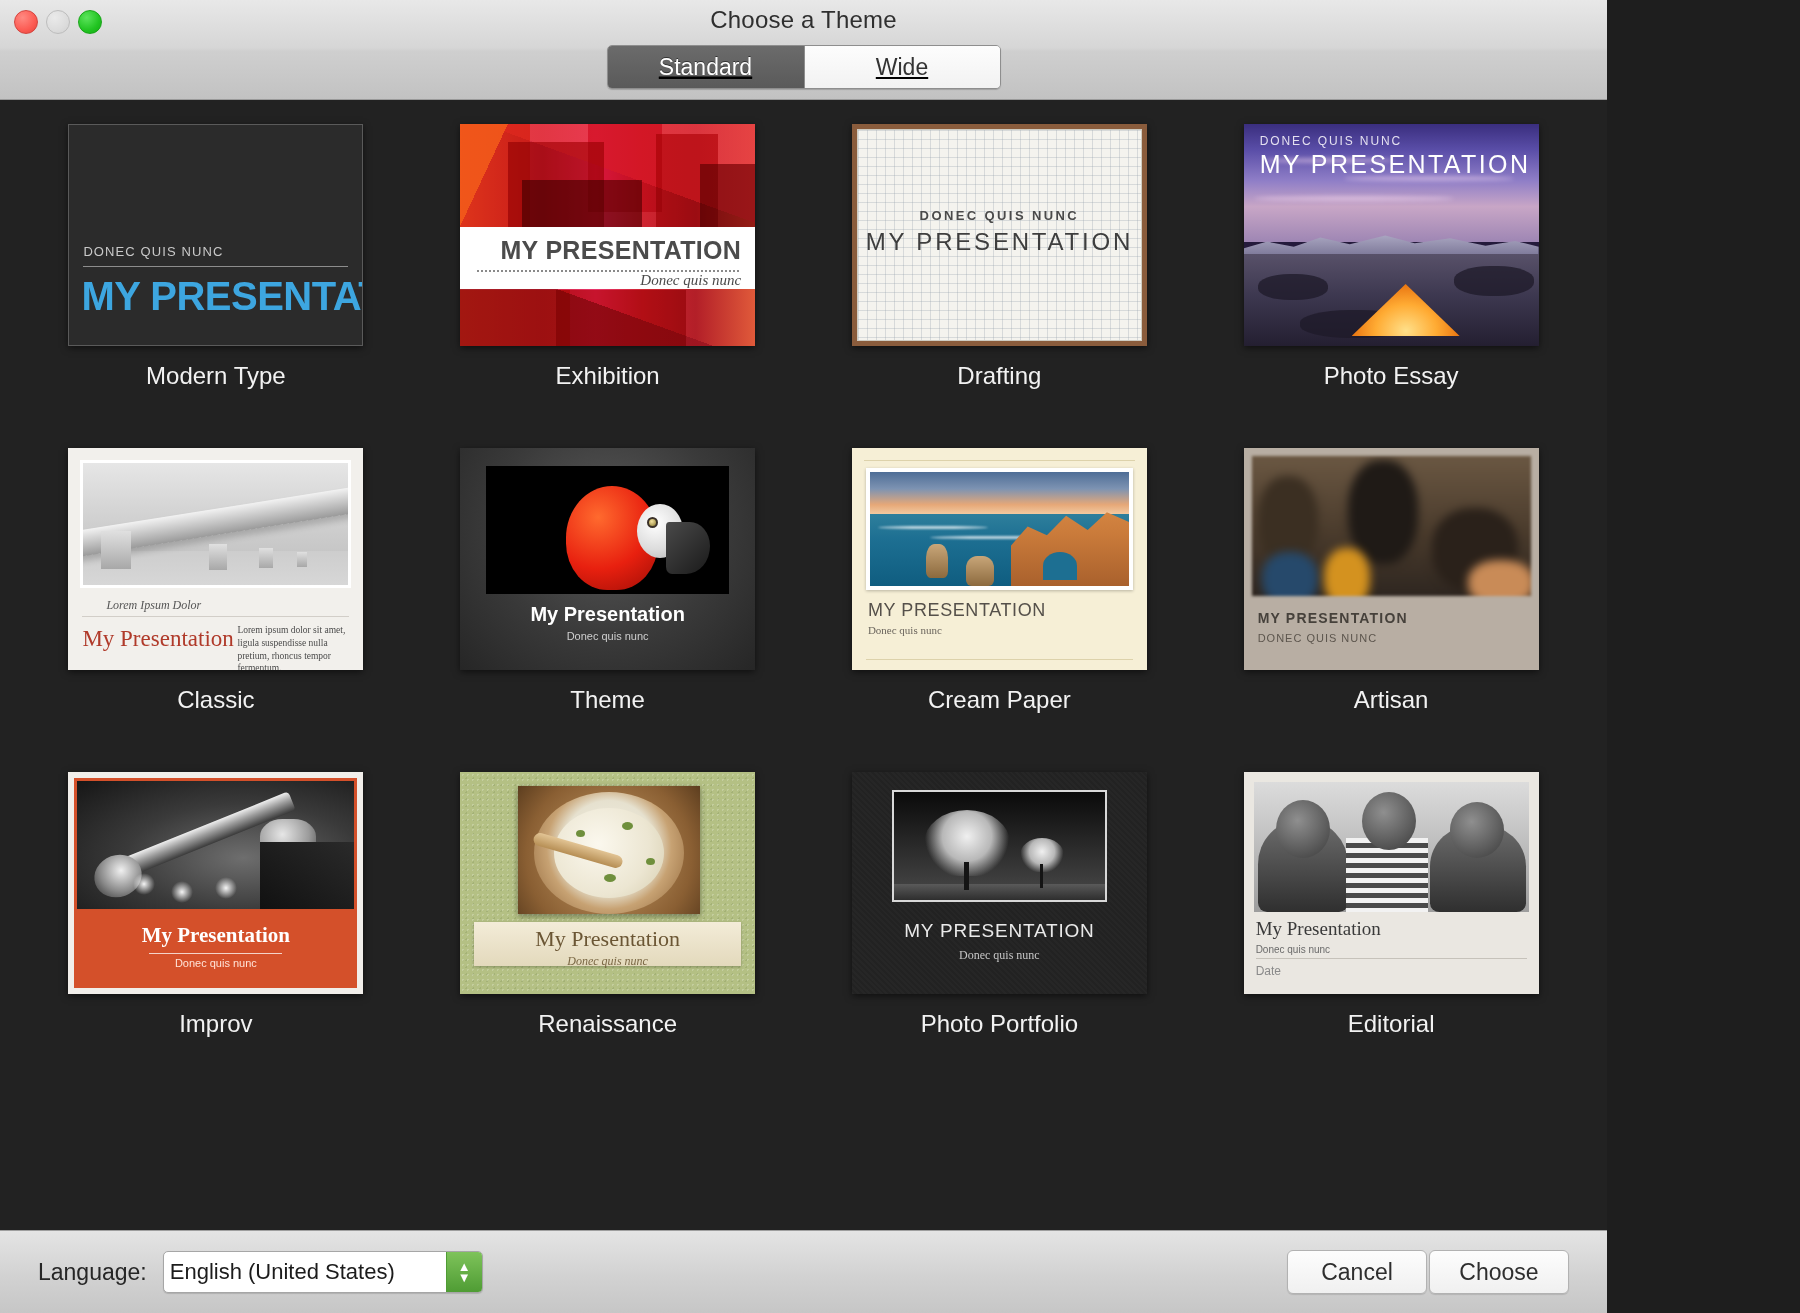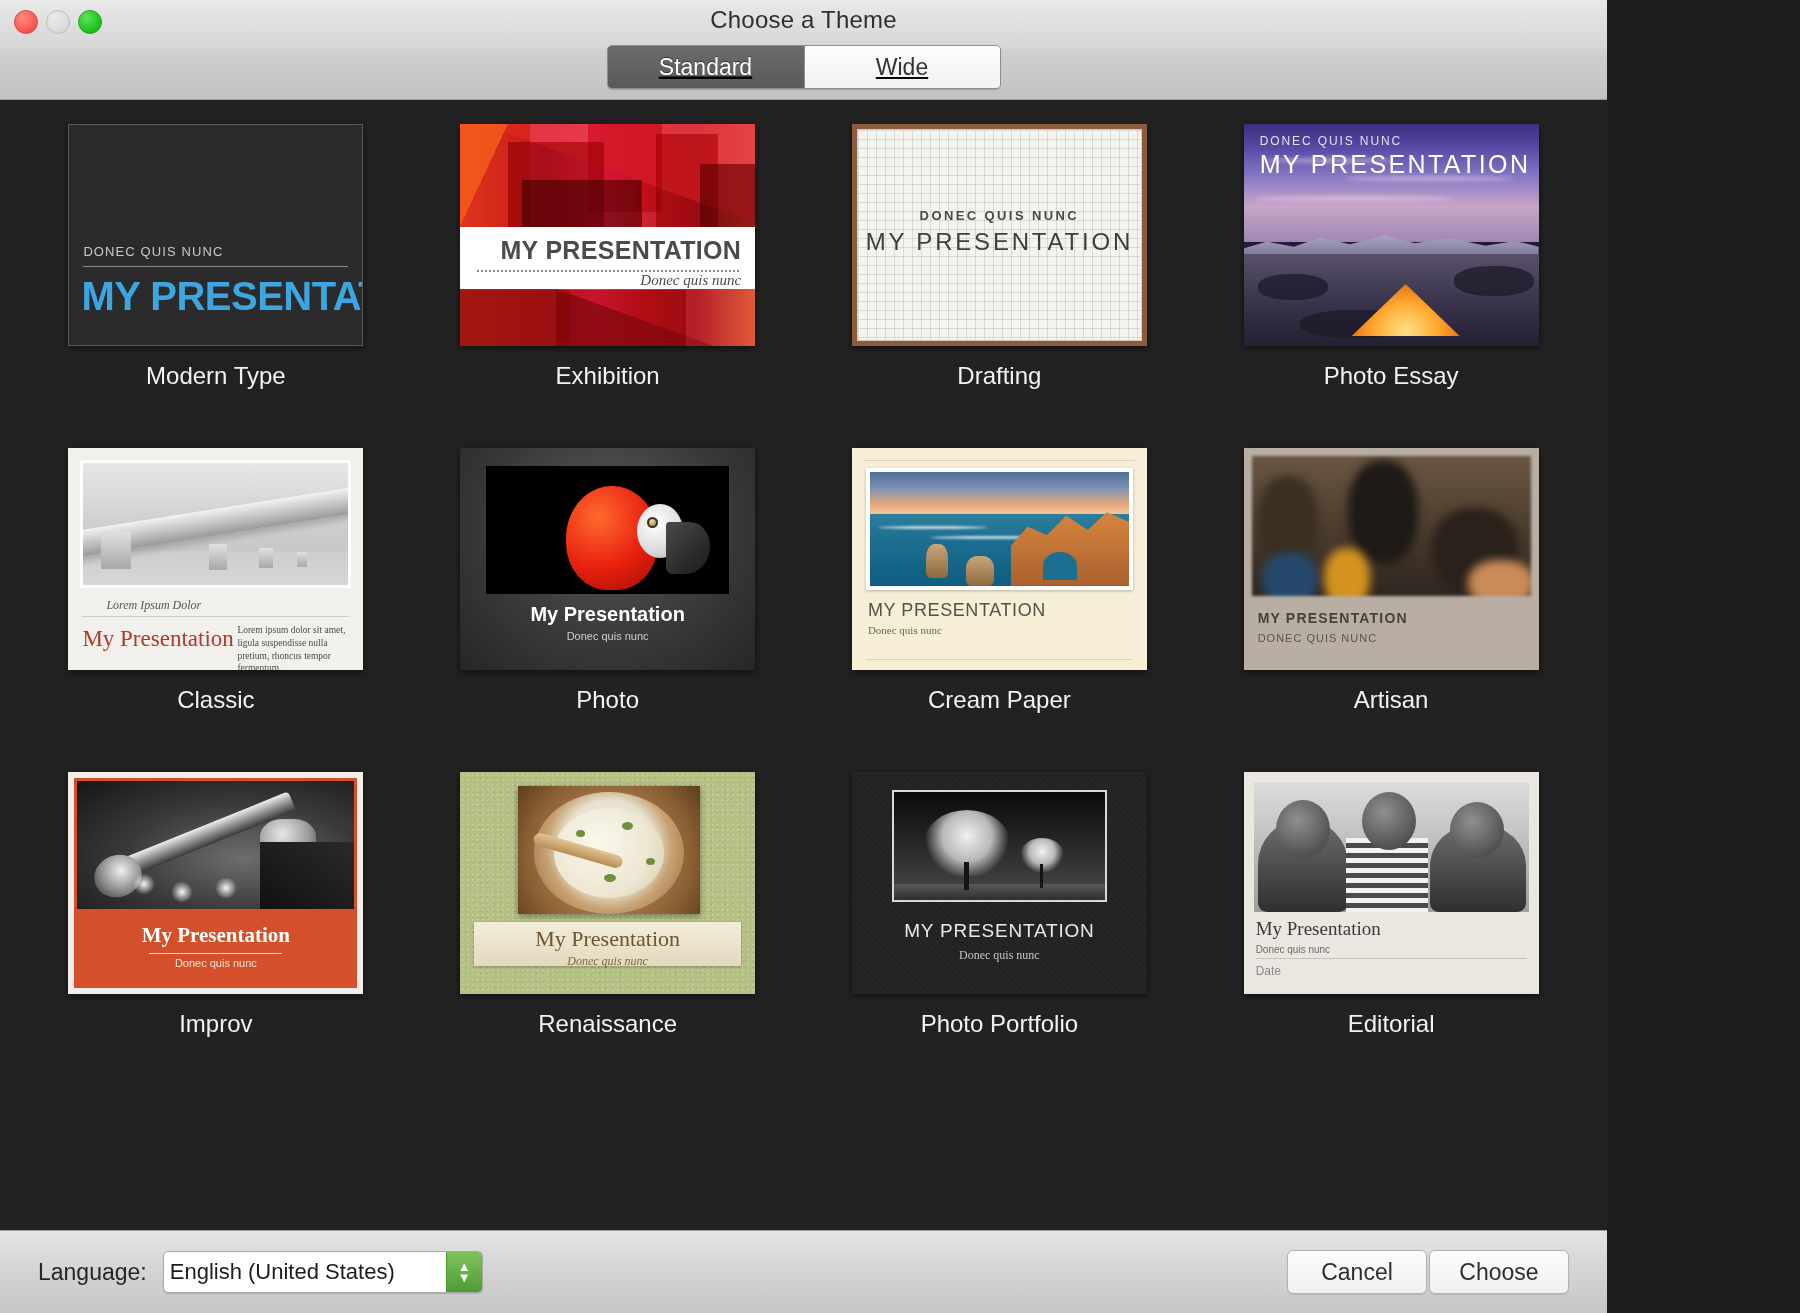--- a/index.html
+++ b/index.html
@@ -361,21 +361,21 @@
             <div class="sl-photo">
               <div class="sl-bird-body"></div>
               <div class="sl-bird-face"></div>
               <div class="sl-beak"></div>
               <div class="sl-eye"></div>
             </div>
             <div class="sl-title">My Presentation</div>
             <div class="sl-sub">Donec quis nunc</div>
           </div>
         </div>
-        <div class="cap">Photo</div>
+        <div class="cap">Theme</div>
       </div>
 
       <div class="cell">
         <div class="thumb-wrap">
           <div class="thumb t-cream">
             <div class="cr-line"></div>
             <div class="cr-photo">
               <div class="cr-sky"></div>
               <div class="cr-sea"></div>
               <div class="cr-wave" style="left:8px;top:54px;width:110px;"></div>

